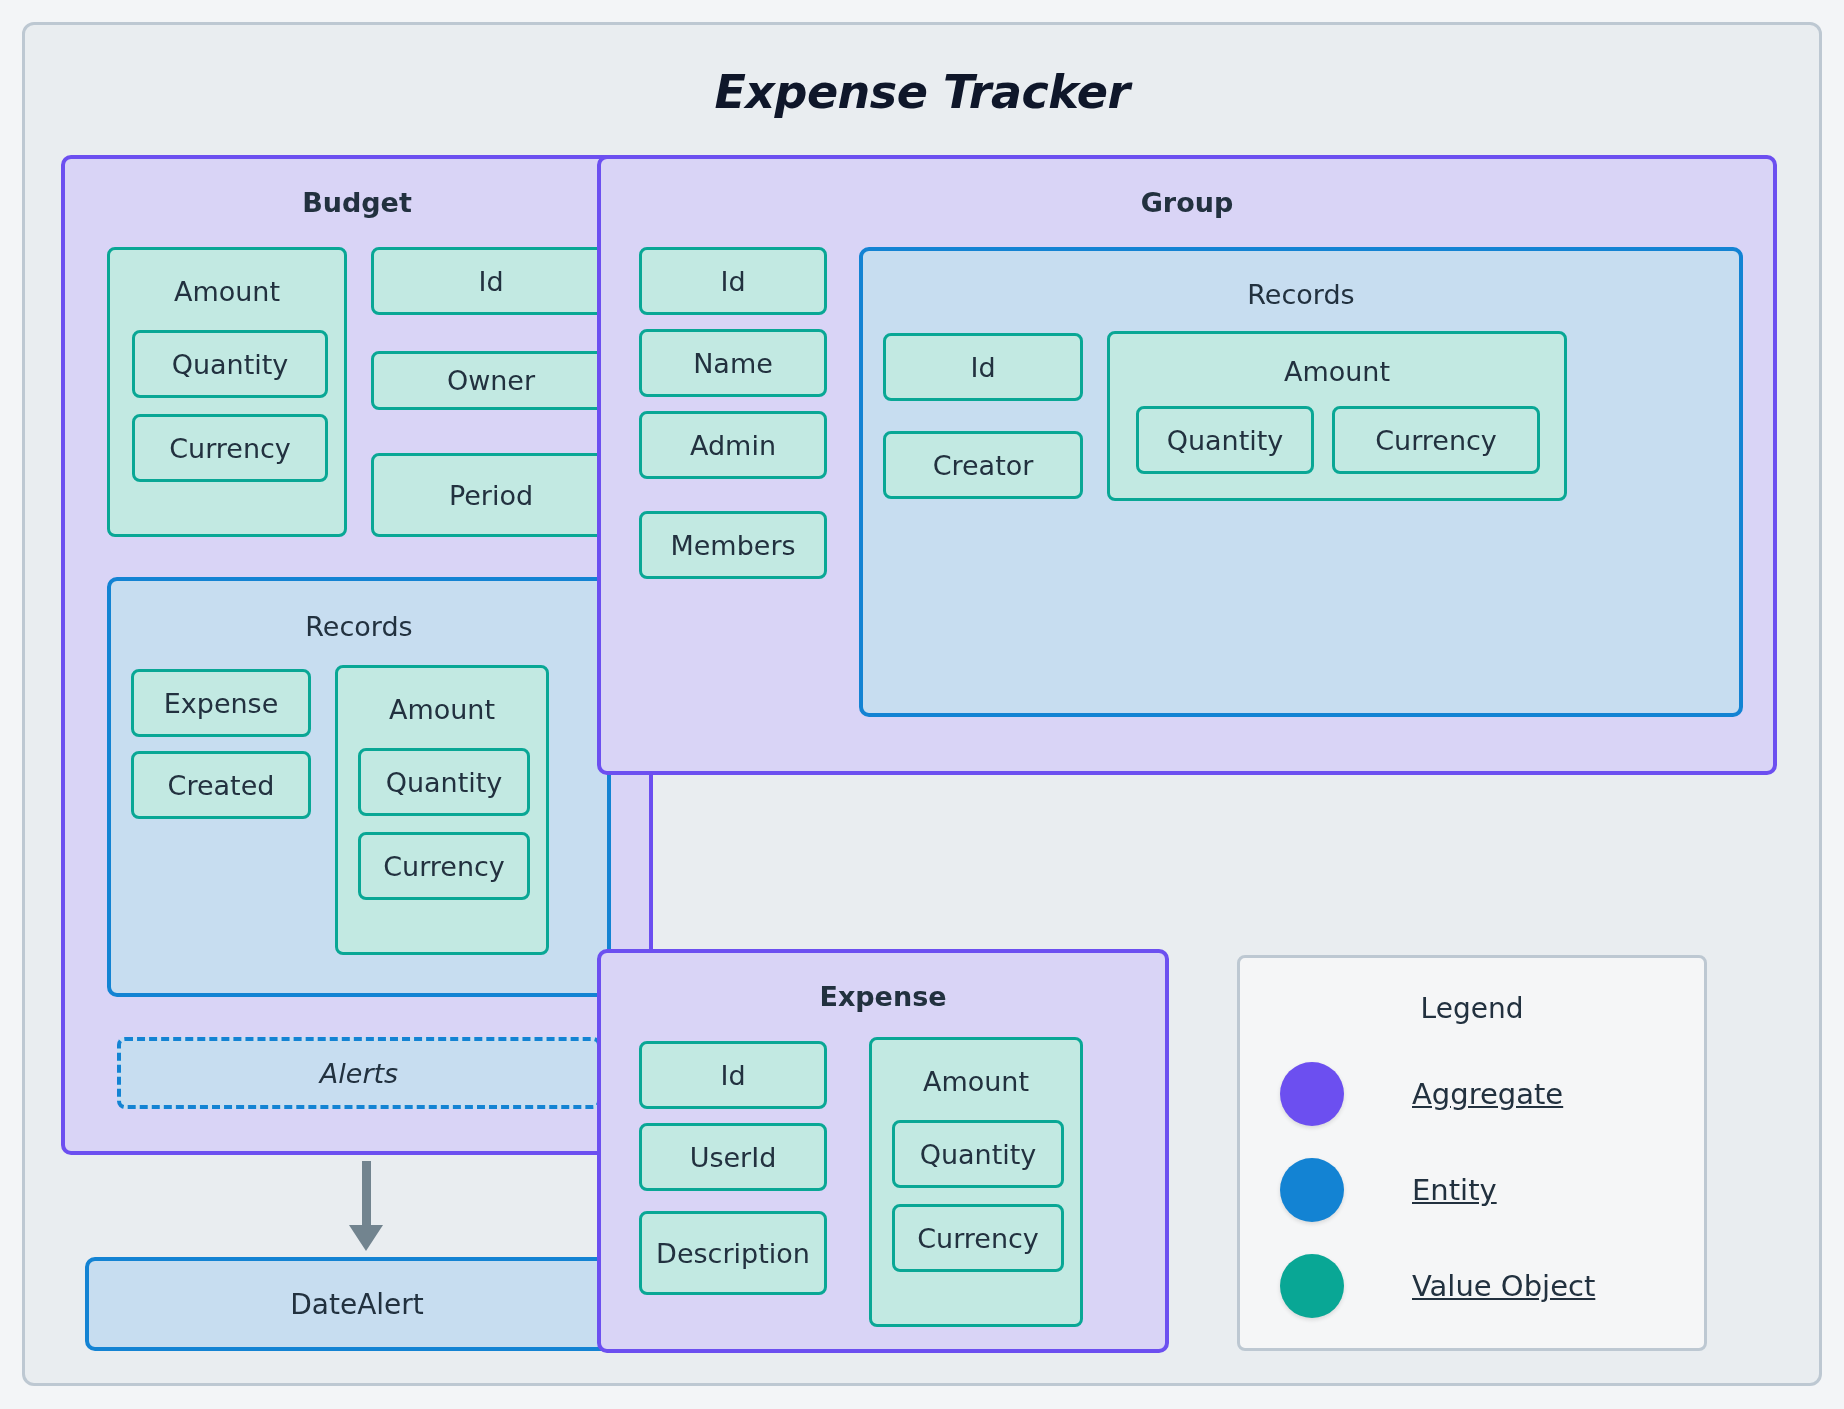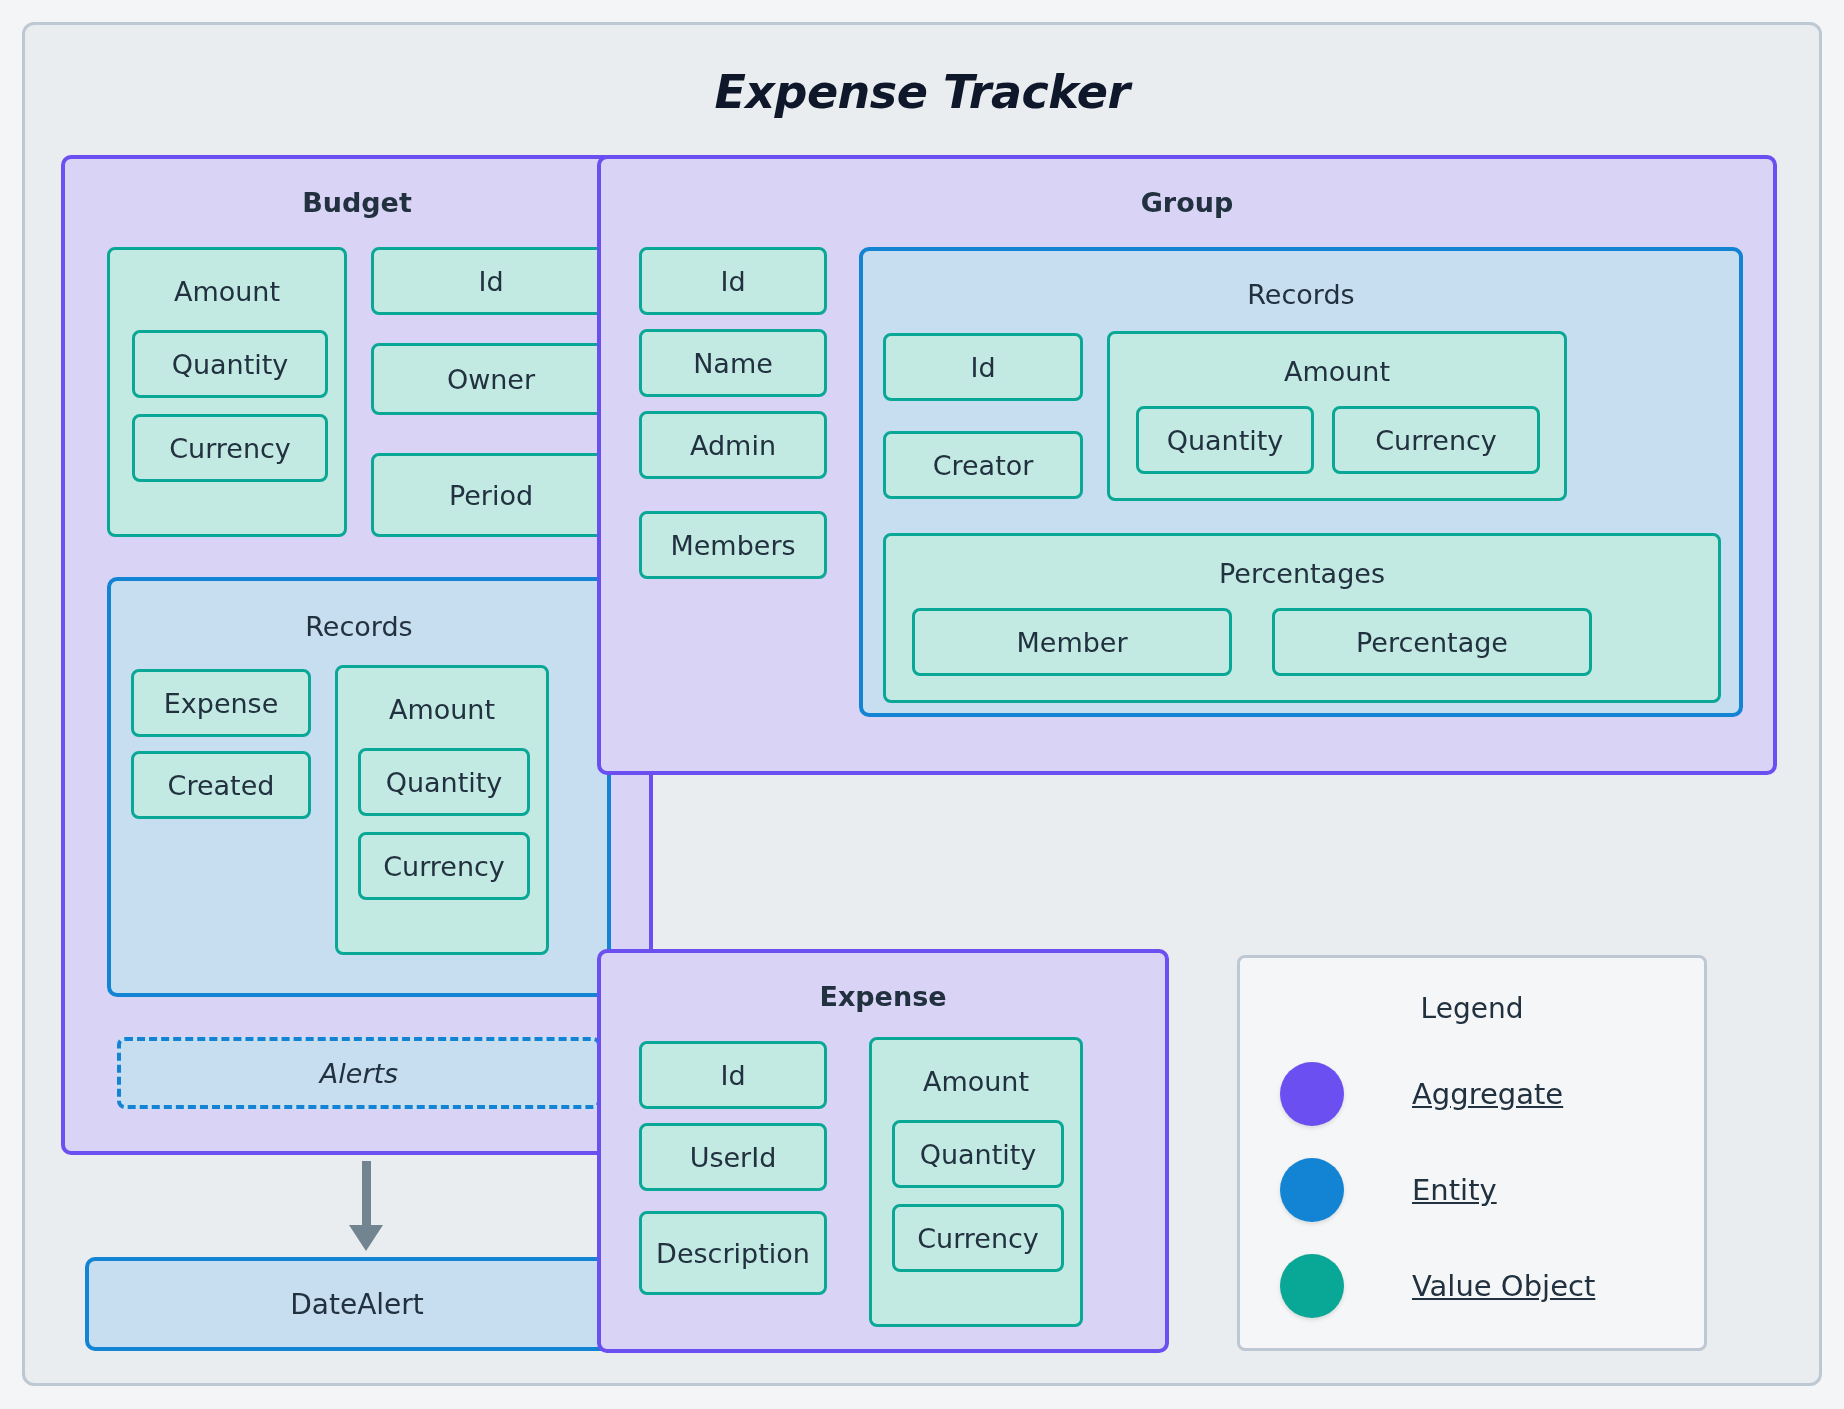--- a/index.html
+++ b/index.html
@@ -166,21 +166,21 @@
         <span class="box-label">Quantity</span>
       </div>
       <div class="vo" style="left:22px;top:164px;width:196px;height:68px;">
         <span class="box-label">Currency</span>
       </div>
     </div>
 
     <div class="vo" style="left:306px;top:88px;width:240px;height:68px;">
       <span class="box-label">Id</span>
     </div>
-    <div class="vo" style="left:306px;top:184px;width:240px;height:72px;">
+    <div class="vo" style="left:306px;top:192px;width:240px;height:59px;">
       <span class="box-label">Owner</span>
     </div>
     <div class="vo" style="left:306px;top:294px;width:240px;height:84px;">
       <span class="box-label">Period</span>
     </div>
 
     <div class="entity" style="left:42px;top:418px;width:504px;height:420px;">
       <div class="sub-title" style="top:30px;">Records</div>
 
       <div class="vo" style="left:20px;top:88px;width:180px;height:68px;">
@@ -243,29 +243,20 @@
       <div class="vo-group" style="left:244px;top:80px;width:460px;height:170px;">
         <div class="sub-title" style="top:22px;">Amount</div>
         <div class="vo" style="left:26px;top:72px;width:178px;height:68px;">
           <span class="box-label">Quantity</span>
         </div>
         <div class="vo" style="left:222px;top:72px;width:208px;height:68px;">
           <span class="box-label">Currency</span>
         </div>
       </div>
 
-      <div class="vo-group" style="left:20px;top:282px;width:838px;height:170px;">
-        <div class="sub-title" style="top:22px;">Percentages</div>
-        <div class="vo" style="left:26px;top:72px;width:320px;height:68px;">
-          <span class="box-label">Member</span>
-        </div>
-        <div class="vo" style="left:386px;top:72px;width:320px;height:68px;">
-          <span class="box-label">Percentage</span>
-        </div>
-      </div>
     </div>
   </div>
 
   <div class="aggregate" style="left:572px;top:924px;width:572px;height:404px;">
 
     <div class="panel-title" style="top:28px;">Expense</div>
 
     <div class="vo" style="left:38px;top:88px;width:188px;height:68px;">
       <span class="box-label">Id</span>
     </div>

